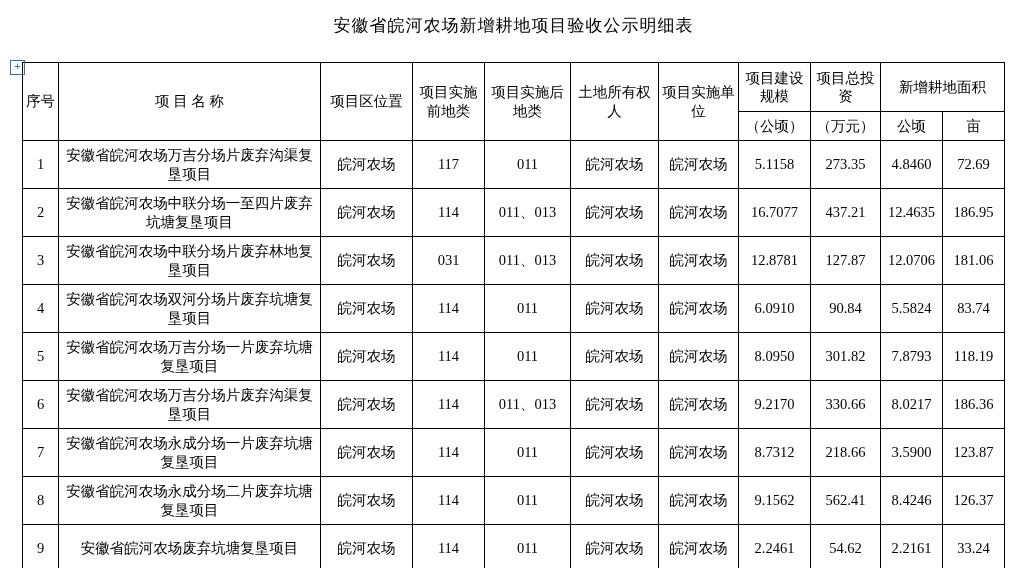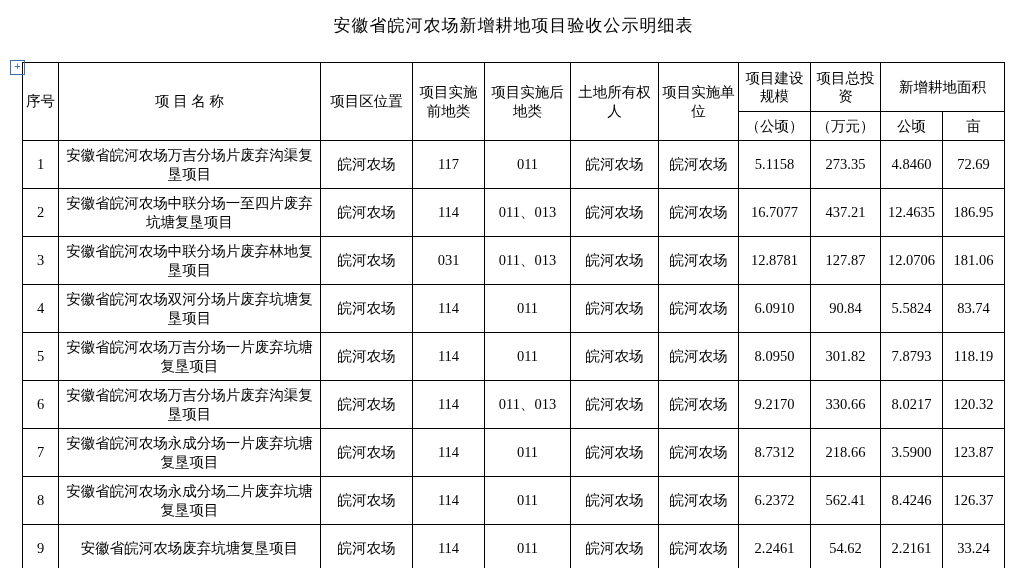--- a/index.html
+++ b/index.html
@@ -191,21 +191,21 @@
           <td class="seq-cell">6</td>
           <td class="name-cell">安徽省皖河农场万吉分场片废弃沟渠复垦项目</td>
           <td class="num-cell">皖河农场</td>
           <td class="num-cell">114</td>
           <td class="num-cell">011、013</td>
           <td class="num-cell">皖河农场</td>
           <td class="num-cell">皖河农场</td>
           <td class="num-cell">9.2170</td>
           <td class="num-cell">330.66</td>
           <td class="num-cell">8.0217</td>
-          <td class="num-cell">120.32</td>
+          <td class="num-cell">186.36</td>
         </tr>
         <tr class="body-row">
           <td class="seq-cell">7</td>
           <td class="name-cell">安徽省皖河农场永成分场一片废弃坑塘复垦项目</td>
           <td class="num-cell">皖河农场</td>
           <td class="num-cell">114</td>
           <td class="num-cell">011</td>
           <td class="num-cell">皖河农场</td>
           <td class="num-cell">皖河农场</td>
           <td class="num-cell">8.7312</td>
@@ -214,21 +214,21 @@
           <td class="num-cell">123.87</td>
         </tr>
         <tr class="body-row">
           <td class="seq-cell">8</td>
           <td class="name-cell">安徽省皖河农场永成分场二片废弃坑塘复垦项目</td>
           <td class="num-cell">皖河农场</td>
           <td class="num-cell">114</td>
           <td class="num-cell">011</td>
           <td class="num-cell">皖河农场</td>
           <td class="num-cell">皖河农场</td>
-          <td class="num-cell">6.2372</td>
+          <td class="num-cell">9.1562</td>
           <td class="num-cell">562.41</td>
           <td class="num-cell">8.4246</td>
           <td class="num-cell">126.37</td>
         </tr>
         <tr class="body-row">
           <td class="seq-cell">9</td>
           <td class="name-cell">安徽省皖河农场废弃坑塘复垦项目</td>
           <td class="num-cell">皖河农场</td>
           <td class="num-cell">114</td>
           <td class="num-cell">011</td>

